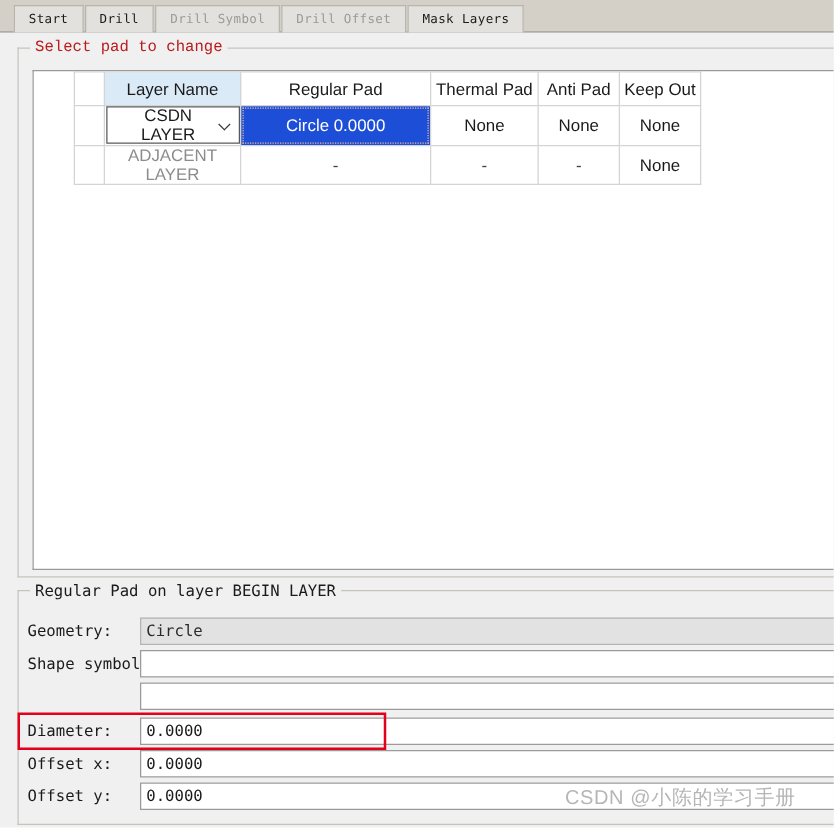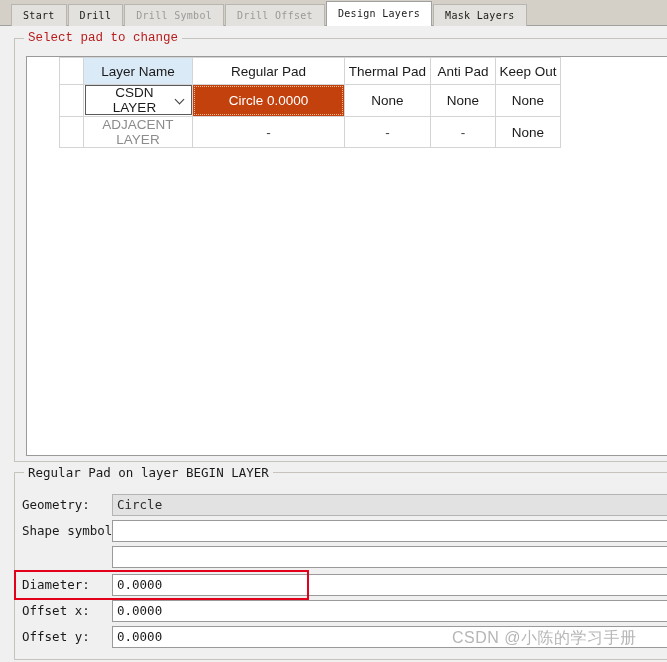--- a/index.html
+++ b/index.html
@@ -162,21 +162,21 @@
     border-bottom: 1.3px solid #3a3a3a;
     transform: rotate(-45deg);
   }
 
   
   td.sel-cell { padding: 0; position: relative; }
   .selbox {
     position: absolute;
     left: 0; top: 0;
     width: 100%; height: 100%;
-    background: #c2410c;
+    background: #1d4ed8;
     color: #ffffff;
     display: flex;
     align-items: center;
     justify-content: center;
     outline: 1px dotted #f2b890;
     outline-offset: -2px;
     box-sizing: border-box;
     font-family: "Liberation Sans", sans-serif;
     font-size: 13.5px;
     cursor: default;
@@ -270,21 +270,20 @@
   }
 </style>
 </head>
 <body>
 
 <div class="tabbar">
   <div class="tab first">Start</div>
   <div class="tab">Drill</div>
   <div class="tab disabled">Drill Symbol</div>
   <div class="tab disabled">Drill Offset</div>
-  <div class="tab active">Design Layers</div>
   <div class="tab">Mask Layers</div>
 
 </div>
 
 <div class="groupbox1"></div>
 <div class="gb-legend">Select pad to change</div>
 
 <div class="gridpanel">
   <table class="padtable">
     <colgroup>

